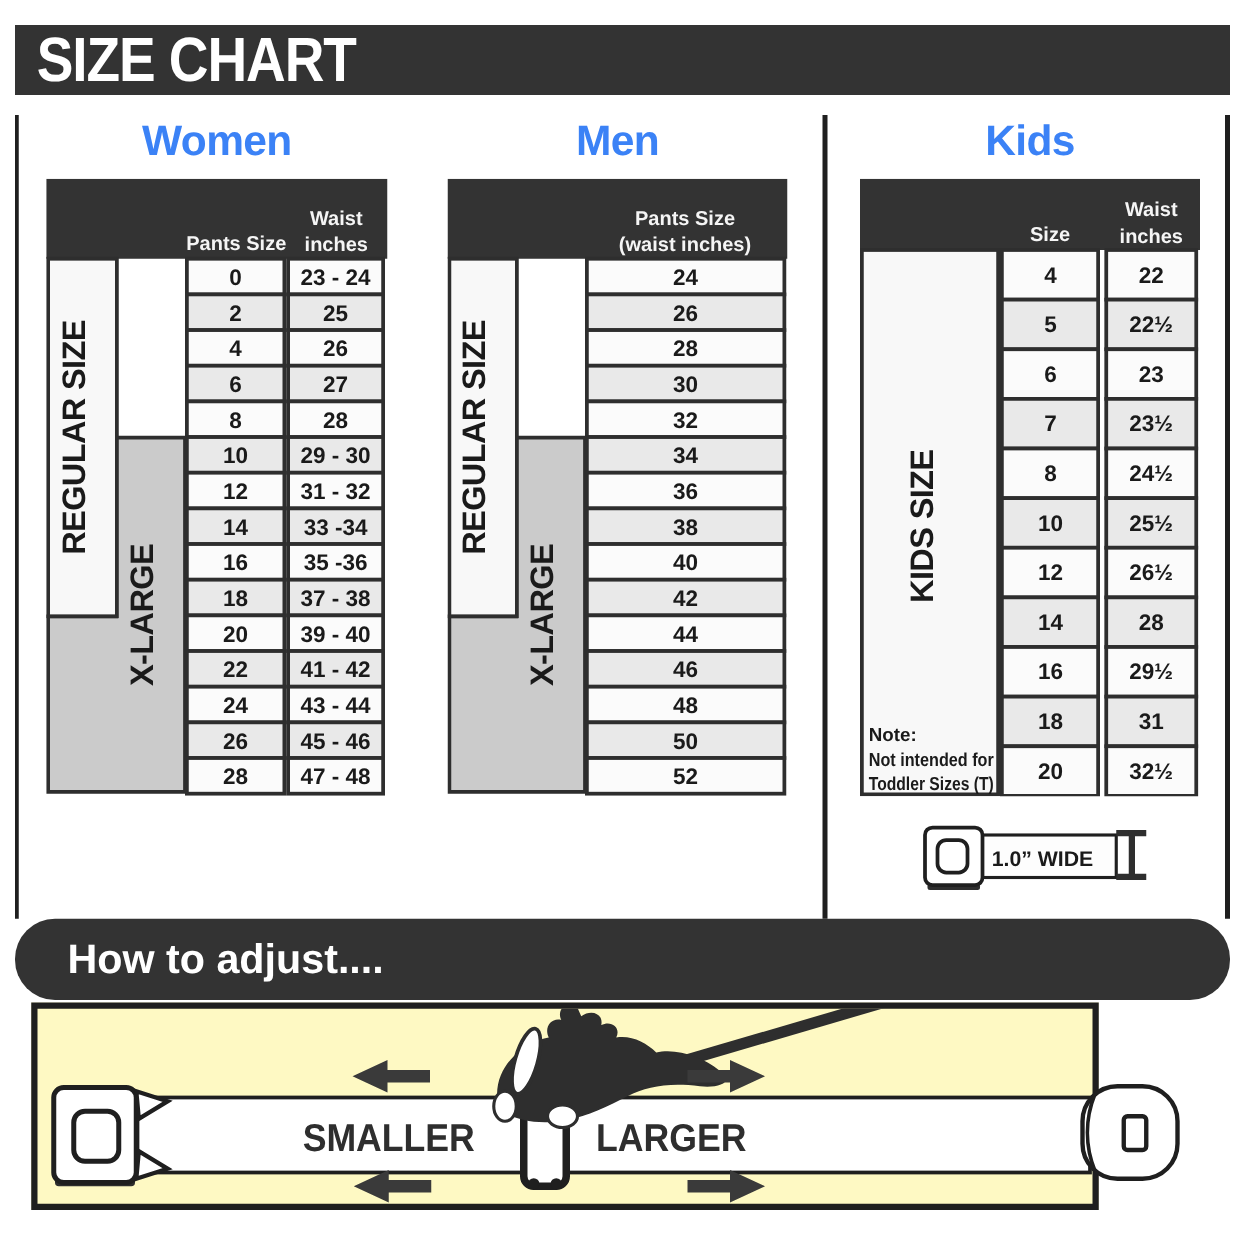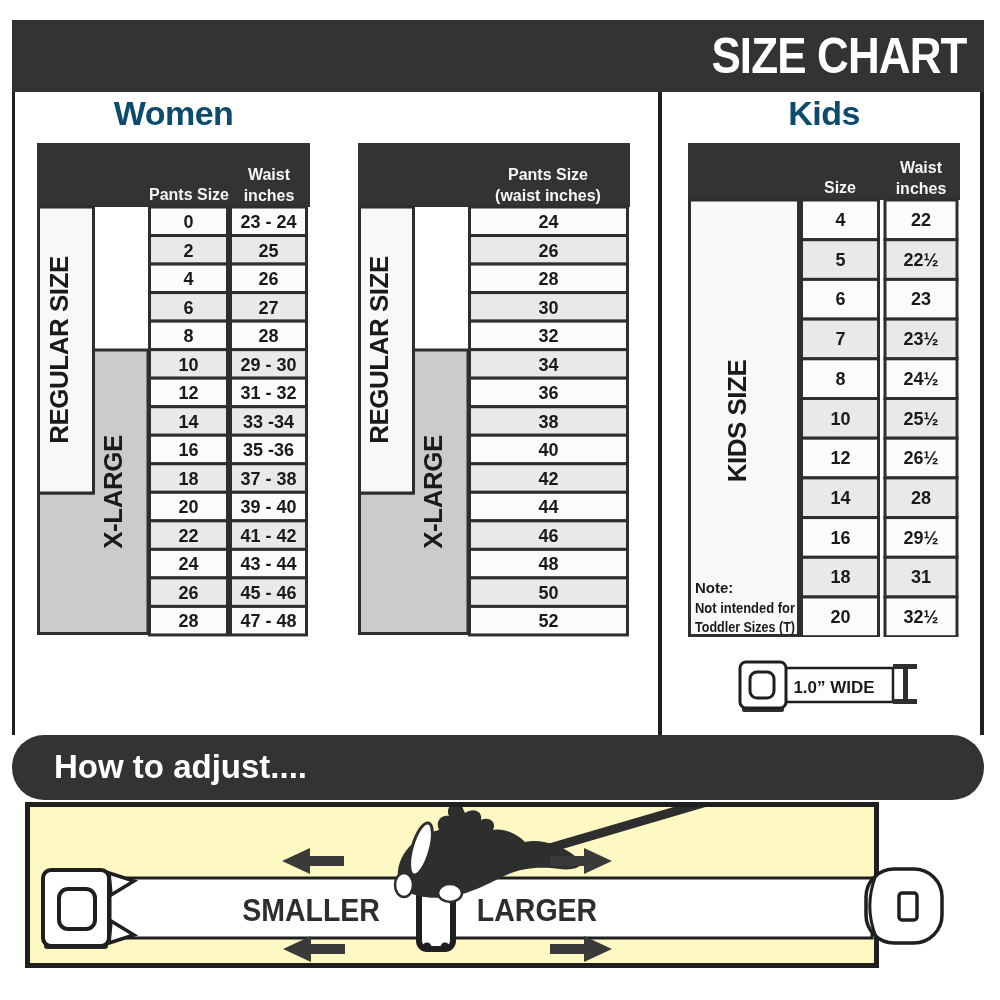--- a/index.html
+++ b/index.html
@@ -1,26 +1,26 @@
 <!DOCTYPE html>
 <html><head>
 <meta charset="utf-8">
 <style>
   html,body{margin:0;padding:0;background:#fff;}
   body{width:1000px;height:1000px;font-family:"Liberation Sans",sans-serif;}
   .canvas{position:relative;width:1000px;height:1000px;background:#fff;overflow:hidden;}
-  .title-bar{position:absolute;left:12px;top:20px;width:972px;height:72px;background:#333333;
-    display:flex;align-items:center;justify-content:flex-end;}
+  .title-bar{position:absolute;left:12px;top:20px;width:972px;height:56px;background:#333333;
+    display:flex;align-items:center;justify-content:flex-start;}
   .title-bar span{color:#fff;font-size:50px;font-weight:bold;letter-spacing:-1px;
     transform:scaleX(.88);white-space:nowrap;}
   .main{position:absolute;left:12px;top:92px;width:972px;height:643px;background:#fff;}
   .main .edge{position:absolute;top:0;height:643px;background:#1F1F1F;}
   .divider{position:absolute;left:646px;top:0;width:4px;height:643px;background:#1F1F1F;}
   .sect-title{position:absolute;top:2px;margin:0;font-size:34px;font-weight:bold;
-    color:#0c4a6e;text-align:center;letter-spacing:-0.5px;}
+    color:#3b82f6;text-align:center;letter-spacing:-0.5px;}
   .tbl,.belt{position:absolute;}
   svg text{font-family:"Liberation Sans",sans-serif;}
   .adjust-bar{position:absolute;left:12px;top:735px;width:972px;height:65px;background:#333333;border-radius:32px;}
   .adjust-bar span{display:block;padding-left:42px;line-height:63px;color:#fff;
     font-size:33px;font-weight:bold;}
   .adjust-box{position:absolute;left:25px;top:802px;width:854px;height:166px;
     border:5px solid #1F1F1F;box-sizing:border-box;background:#fef9c3;}
 </style>
 </head>
 <body>
@@ -30,20 +30,21 @@
   <div class="title-bar">
     <span>SIZE CHART</span>
   </div>
 
   <div class="main">
     <div class="edge" style="left:0;width:3px;"></div>
     <div class="edge" style="left:968px;width:4px;"></div>
     <div class="divider"></div>
 
     <h2 class="sect-title" style="left:25px;width:273px;">Women</h2>
+    <h2 class="sect-title" style="left:346px;width:272px;">Men</h2>
     <h2 class="sect-title" style="left:676px;width:272px;">Kids</h2>
 
     <div id="women-table" class="tbl" style="left:25px;top:51px;"><svg xmlns="http://www.w3.org/2000/svg" width="273" height="494" viewBox="0 0 273 494">
           <rect x="0" y="0" width="273" height="64" fill="#333333"></rect>
           <text x="152" y="57" font-size="16" font-weight="bold" text-anchor="middle" fill="#F5F5F5">Pants Size</text>
           <text x="232" y="37" font-size="16" font-weight="bold" text-anchor="middle" fill="#F5F5F5">Waist</text>
           <text x="232" y="58" font-size="16" font-weight="bold" text-anchor="middle" fill="#F5F5F5">inches</text>
           <polygon points="56,207 111,207 111,490.5 1.5,490.5 1.5,350 56,350" fill="#CBCBCB" stroke="#2E2E2E" stroke-width="3"></polygon>
           <rect x="1.5" y="64" width="55" height="286" fill="#F8F8F8" stroke="#2E2E2E" stroke-width="3"></rect>
           <text transform="translate(31,207) rotate(-90)" font-size="26" font-weight="bold" text-anchor="middle" fill="#1A1A1A" letter-spacing="-0.5">REGULAR SIZE</text>

